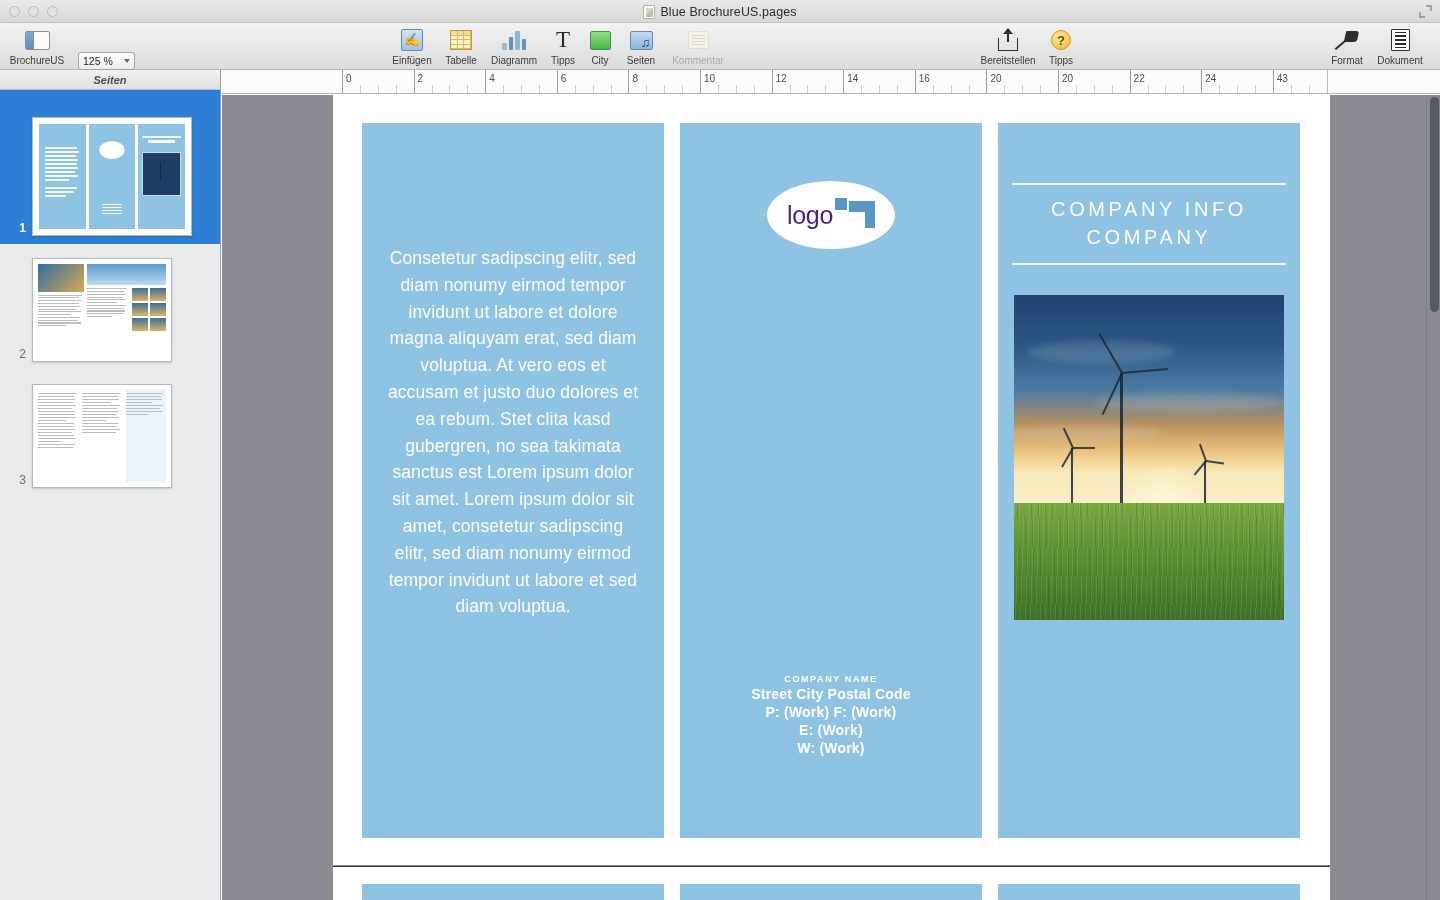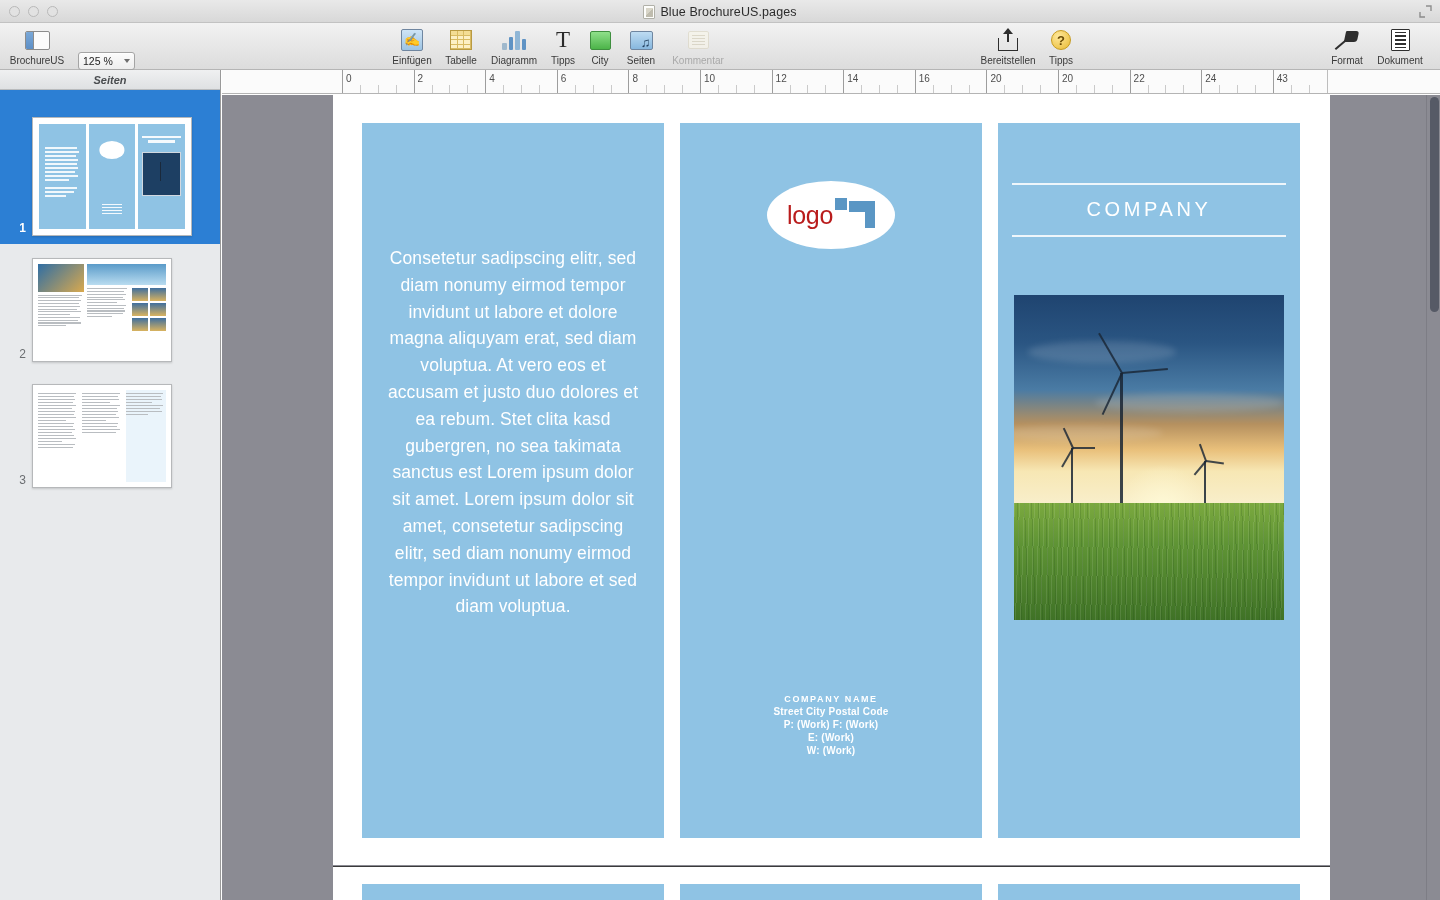--- a/index.html
+++ b/index.html
@@ -511,21 +511,21 @@
     width: 128px; height: 68px;
     background: #ffffff;
     border-radius: 50%;
     display: flex;
     align-items: center;
     justify-content: center;
     gap: 2px;
   }
   .logo-word {
     font-size: 25px;
-    color: #b91c1c;
+    color: #4c1d95;
     font-family: "Liberation Sans", sans-serif;
     letter-spacing: -0.3px;
   }
   .logo-mark { position: relative; width: 40px; height: 34px; }
   .logo-mark .sq-top {
     position: absolute; left: 0; top: 0;
     width: 12px; height: 12px; background: #5a96c4;
   }
   .logo-mark .sq-big {
     position: absolute; left: 14px; top: 3px;
@@ -536,21 +536,21 @@
     width: 16px; height: 16px; background: #ffffff;
   }
 
   .contact-block {
     position: absolute;
     left: 0; right: 0; bottom: 82px;
     text-align: center;
     color: #ffffff;
   }
   .c-name { font-size: 9px; font-weight: bold; letter-spacing: 1.6px; }
-  .c-line { font-size: 10px; font-weight: bold; margin-top: 2px; letter-spacing: 0.2px; }
+  .c-line { font-size: 14px; font-weight: bold; margin-top: 2px; letter-spacing: 0.2px; }
 
   
   .panel3-head {
     position: absolute;
     left: 14px; right: 14px; top: 60px;
     border-top: 2px solid rgba(255,255,255,0.85);
     border-bottom: 2px solid rgba(255,255,255,0.85);
     padding: 10px 0 12px;
     text-align: center;
     color: #ffffff;
@@ -1072,20 +1072,21 @@
             <div class="c-name">COMPANY NAME</div>
             <div class="c-line">Street City Postal Code</div>
             <div class="c-line">P: (Work)   F: (Work)</div>
             <div class="c-line">E: (Work)</div>
             <div class="c-line">W: (Work)</div>
           </div>
         </div>
 
         <div class="panel">
           <div class="panel3-head">
+            <div>COMPANY INFO</div>
             <div>COMPANY</div>
           </div>
           <div class="photo">
             <div class="sky"></div>
             <div class="cloud" style="left:5%; top:14%; width:55%; height:7%;"></div>
             <div class="cloud" style="left:30%; top:30%; width:70%; height:6%;"></div>
             <div class="cloud" style="left:-5%; top:40%; width:60%; height:5%;"></div>
             <div class="glow"></div>
             <div class="turbine t-left">
               <div class="mast"></div>

